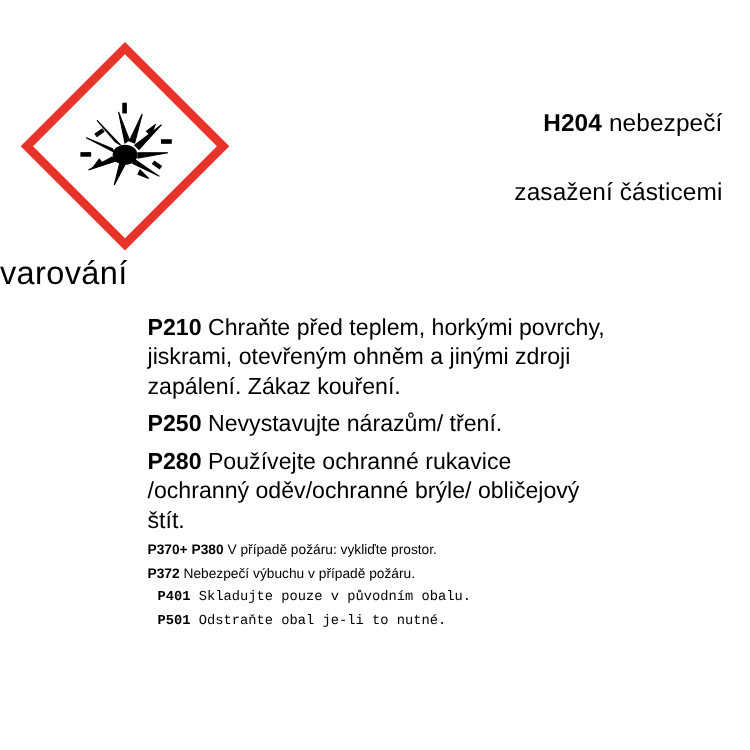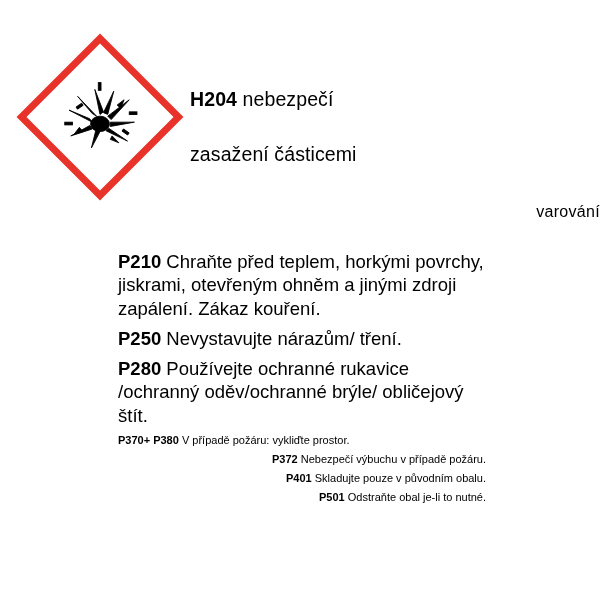--- a/index.html
+++ b/index.html
@@ -58,37 +58,37 @@
     justify-content: center;
   }
   .ghs-inner svg {
     display: block;
   }
 
   .h-statement {
     flex: 1;
     padding-top: 28px;
     padding-right: 22px;
-    text-align: left;
+    text-align: right;
     font-size: 19.5px;
     line-height: 1.42;
     letter-spacing: 0.1px;
   }
   .h-statement .code {
     font-weight: bold;
   }
 
   
   .signal-word {
     position: absolute;
     top: 203px;
     left: 0;
     width: 600px;
-    text-align: right;
-    font-size: 16px;
+    text-align: left;
+    font-size: 26px;
     letter-spacing: 0.3px;
   }
 
   
   .p-block {
     position: absolute;
     top: 250px;
     left: 118px;
     width: 368px;
   }
@@ -101,27 +101,27 @@
   .size-lg {
     font-size: 18.5px;
     line-height: 1.26;
   }
   .size-sm {
     font-size: 11px;
     line-height: 1.26;
   }
   .p-item.indent {
     padding-left: 8px;
+    font-family: Liberation Mono, monospace;
   }
   .gap-top {
     margin-top: 7px;
   }
   .gap-top-sm {
     margin-top: 5px;
-    text-align: right;
   }
 </style>
 </head>
 <body>
 
 <div class="sheet">
 
   <div class="top-row">
 
     <div class="pictogram-wrap">

